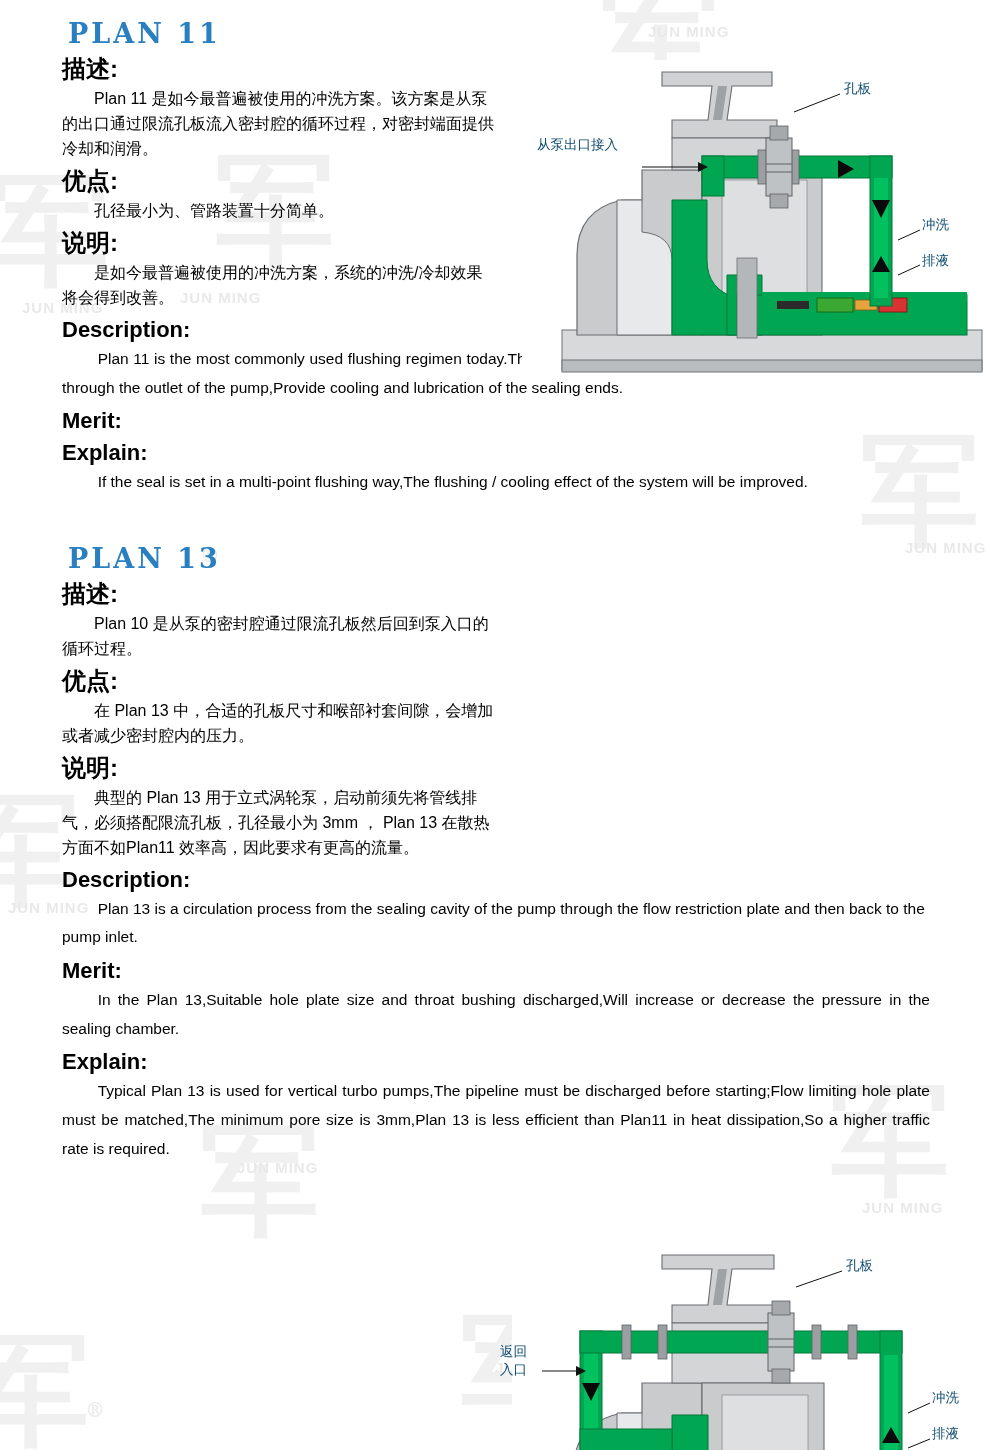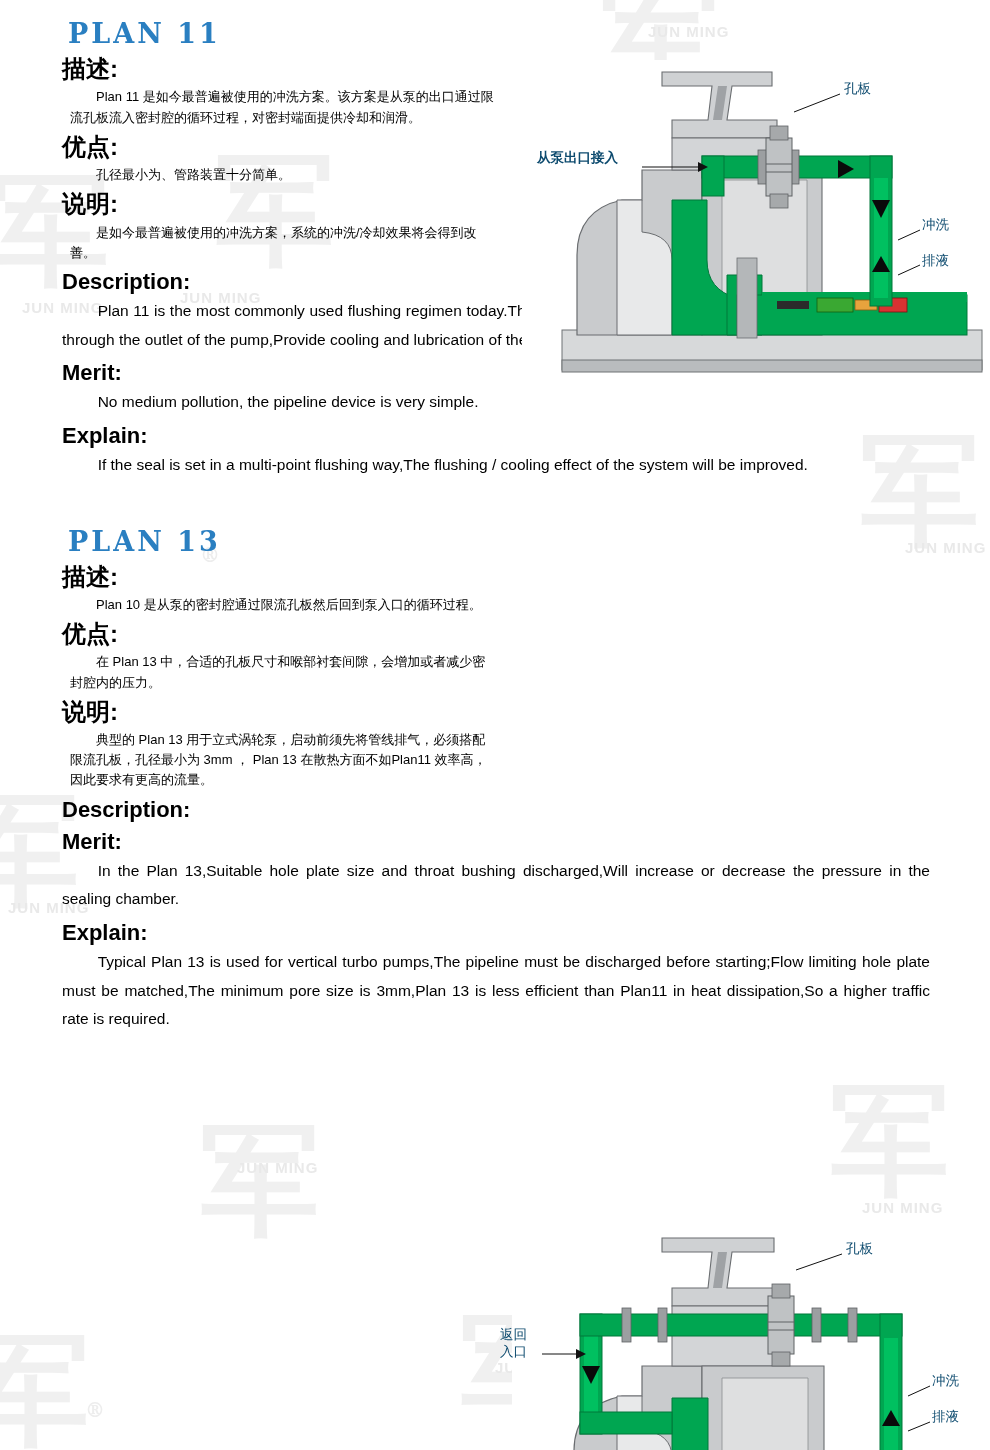--- a/index.html
+++ b/index.html
@@ -75,24 +75,24 @@
     margin: 3px 0 2px 0;
     line-height: 1.35;
   }
   .heading-en {
     font-size: 22px;
     font-weight: bold;
     margin: 6px 0 2px 0;
   }
 
   .para {
-    font-size: 13px;
+    font-size: 16px;
     line-height: 1.55;
     text-indent: 2em;
-    margin: 0 0 2px 8px;
+    margin: 0 0 2px 0;
   }
   .para-en {
     font-size: 15.5px;
     line-height: 1.85;
     text-indent: 2.3em;
     margin: 0 0 1px 0;
   }
   .para-en.justify {
     text-align: justify;
     text-align-last: left;
@@ -207,40 +207,39 @@
           <polygon points="350,212 368,212 359,196" fill="#0a0a0a"></polygon>
 
           <line x1="120" y1="107" x2="176" y2="107" stroke="#111" stroke-width="1.2"></line>
           <polygon points="176,102 186,107 176,112" fill="#111"></polygon>
 
           <line x1="272" y1="52" x2="318" y2="34" stroke="#111" stroke-width="1"></line>
           <line x1="376" y1="180" x2="398" y2="170" stroke="#111" stroke-width="1"></line>
           <line x1="376" y1="215" x2="398" y2="205" stroke="#111" stroke-width="1"></line>
         </svg>
         <div class="fig-label" style="left:322px; top:20px;">孔板</div>
-        <div class="fig-label" style="left:15px; top:89px;font-weight:bold;">从泵出口接入</div>
+        <div class="fig-label" style="left:15px; top:76px;">从泵出口接入</div>
         <div class="fig-label" style="left:400px; top:156px;">冲洗</div>
         <div class="fig-label" style="left:400px; top:192px;">排液</div>
       </div>
     </div>
 
     <div class="col-narrow">
       <div class="heading">描述:</div>
       <div class="para">Plan 11 是如今最普遍被使用的冲洗方案。该方案是从泵的出口通过限流孔板流入密封腔的循环过程，对密封端面提供冷却和润滑。</div>
       <div class="heading">优点:</div>
       <div class="para">孔径最小为、管路装置十分简单。</div>
       <div class="heading">说明:</div>
       <div class="para">是如今最普遍被使用的冲洗方案，系统的冲洗/冷却效果将会得到改善。</div>
       <div class="heading-en">Description:</div>
     </div>
 
     <div>
       <div class="para-en justify">Plan 11 is the most commonly used flushing regimen today.The scheme is a circulation process into the sealing chamber through the outlet of the pump,Provide cooling and lubrication of the sealing ends.</div>
       <div class="heading-en">Merit:</div>
-      <div class="para-en">No medium pollution, the pipeline device is very simple.</div>
       <div class="heading-en">Explain:</div>
       <div class="para-en justify">If the seal is set  in a multi-point flushing way,The  flushing / cooling effect of the system will be improved.</div>
     </div>
   </div>
 
   <div class="section sec2">
 
     <div class="plan-title">PLAN  13</div>
 
     <div class="figure" style="left:450px; top:700px; width:490px; height:360px;">
@@ -311,20 +310,21 @@
       <div class="heading">描述:</div>
       <div class="para">Plan 10 是从泵的密封腔通过限流孔板然后回到泵入口的循环过程。</div>
       <div class="heading">优点:</div>
       <div class="para">在  Plan 13 中，合适的孔板尺寸和喉部衬套间隙，会增加或者减少密封腔内的压力。</div>
       <div class="heading">说明:</div>
       <div class="para">典型的  Plan 13 用于立式涡轮泵，启动前须先将管线排气，必须搭配限流孔板，孔径最小为  3mm ，  Plan 13 在散热方面不如Plan11 效率高，因此要求有更高的流量。</div>
     </div>
 
     <div>
       <div class="heading-en">Description:</div>
+      <div class="para-en">Plan 13 is a circulation process from the sealing cavity of the pump through the flow restriction plate and then back to the pump inlet.</div>
       <div class="heading-en">Merit:</div>
       <div class="para-en justify">In the Plan 13,Suitable hole plate size and throat bushing discharged,Will increase or decrease the pressure in the sealing chamber.</div>
       <div class="heading-en">Explain:</div>
       <div class="para-en justify">Typical Plan 13 is used for vertical turbo pumps,The pipeline must be discharged before starting;Flow limiting hole plate must be matched,The minimum pore size is 3mm,Plan 13 is less efficient than Plan11 in heat dissipation,So a higher traffic rate is required.</div>
     </div>
   </div>
 
 </div>
 
 </body></html>

